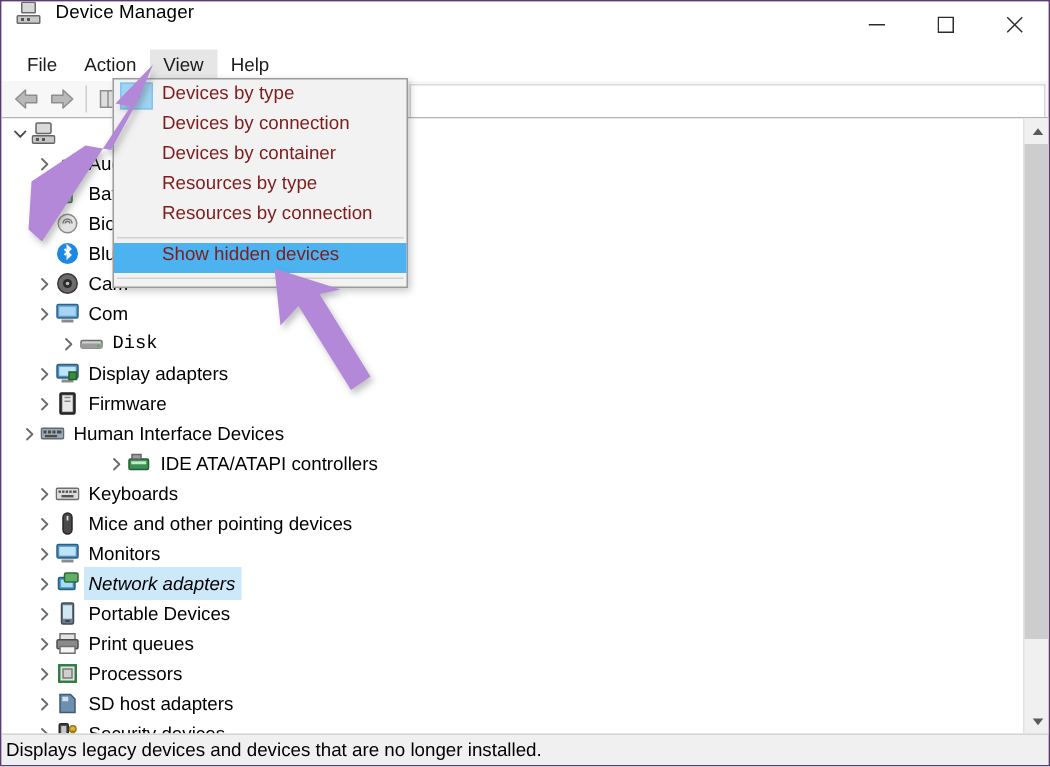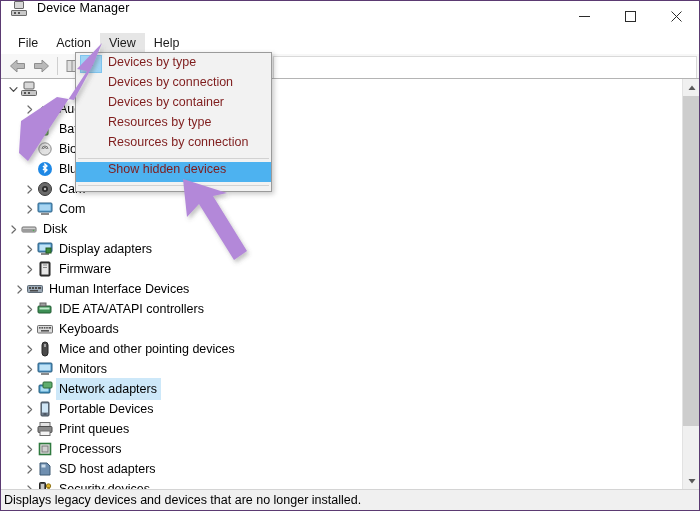--- a/index.html
+++ b/index.html
@@ -155,20 +155,21 @@
     flex: none;
     position: relative;
   }
   .label {
     line-height: 20px;
   }
   .row.selected .label {
     background: #cde8f9;
     padding: 1px 4px 1px 3px;
     margin-left: -3px;
+    font-style: italic;
   }
   .row.root .label { padding-left: 0; }
 
   
   #vscroll {
     position: absolute;
     right: 0; top: 78px;
     width: 17px; height: 410px;
     background: #f0f0f0;
     border-left: 1px solid #e2e2e2;
@@ -385,21 +386,21 @@
             <path d="M3 1 L6.6 4.5 L3 8" fill="none" stroke="#6b6b6b" stroke-width="1.2" stroke-linecap="round" stroke-linejoin="round"></path>
           </svg>
         </div>
         <div class="ico"><svg width="16" height="16" viewBox="0 0 16 16">
             <rect x="1" y="2" width="14" height="9" rx="1" fill="#5aa0d0" stroke="#2f6287"></rect>
             <rect x="2.5" y="3.5" width="11" height="6" fill="#a8d5f2"></rect>
             <rect x="4" y="12" width="8" height="2" fill="#8b8b8b"></rect>
           </svg></div>
         <span class="label">Com</span>
       </div>
-      <div class="row" style="padding-left: 4px;">
+      <div class="row" style="padding-left: 36px; font-family: Liberation Mono, monospace;">
         <div class="twisty">
           <svg width="9" height="9" viewBox="0 0 9 9">
             <path d="M3 1 L6.6 4.5 L3 8" fill="none" stroke="#6b6b6b" stroke-width="1.2" stroke-linecap="round" stroke-linejoin="round"></path>
           </svg>
         </div>
         <div class="ico"><svg width="16" height="16" viewBox="0 0 16 16">
             <rect x="1" y="6" width="14" height="5" rx="1" fill="#cfcfcf" stroke="#6e6e6e"></rect>
             <rect x="1" y="8" width="14" height="3" fill="#9b9b9b"></rect>
             <circle cx="12.5" cy="9.5" r="0.8" fill="#4caf50"></circle>
           </svg></div>
@@ -442,21 +443,21 @@
         <div class="ico"><svg width="16" height="16" viewBox="0 0 16 16">
             <rect x="0.5" y="4.5" width="15" height="7" rx="1" fill="#9aa8b5" stroke="#5e6b77"></rect>
             <rect x="2" y="6" width="2" height="2" fill="#4a4a4a"></rect>
             <rect x="5" y="6" width="2" height="2" fill="#4a4a4a"></rect>
             <rect x="8" y="6" width="2" height="2" fill="#4a4a4a"></rect>
             <rect x="11" y="6" width="3" height="2" fill="#4a4a4a"></rect>
             <rect x="3" y="9" width="8" height="1.5" fill="#4a4a4a"></rect>
           </svg></div>
         <span class="label">Human Interface Devices</span>
       </div>
-      <div class="row" style="padding-left: 20px;">
+      <div class="row" style="padding-left: 20px; margin-left: 48px;">
         <div class="twisty">
           <svg width="9" height="9" viewBox="0 0 9 9">
             <path d="M3 1 L6.6 4.5 L3 8" fill="none" stroke="#6b6b6b" stroke-width="1.2" stroke-linecap="round" stroke-linejoin="round"></path>
           </svg>
         </div>
         <div class="ico"><svg width="16" height="16" viewBox="0 0 16 16">
             <rect x="1" y="5" width="13" height="7" rx="1" fill="#3d8f55" stroke="#225c33"></rect>
             <rect x="2.5" y="6.5" width="10" height="2" fill="#bdebc9"></rect>
             <rect x="3" y="2" width="6" height="3" fill="#9e9e9e" stroke="#666"></rect>
           </svg></div>

